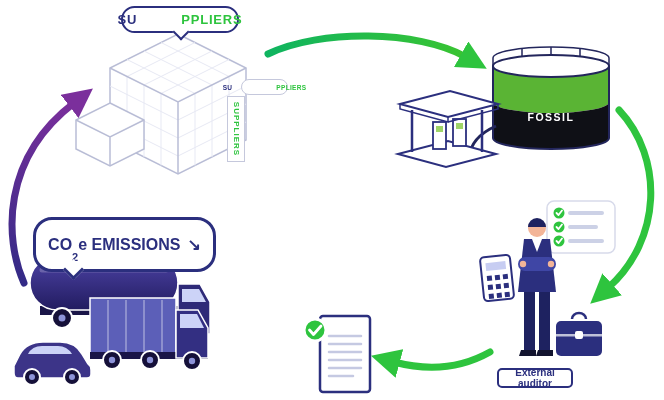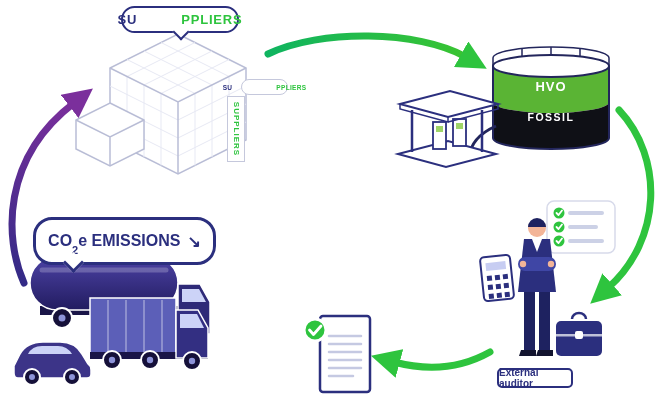--- a/index.html
+++ b/index.html
@@ -1,36 +1,36 @@
 <!DOCTYPE html>
 <html><head>
 <meta charset="utf-8">
 <style>
   html,body{margin:0;padding:0;background:#fff;}
   #stage{position:relative;width:664px;height:400px;background:#ffffff;overflow:hidden;
          font-family:"Liberation Sans",sans-serif;}
   #art{position:absolute;left:0;top:0;}
-  .overlay{position:absolute;box-sizing:border-box;}
+  .overlay{position:absolute;box-sizing:border-box;text-align:center;}
   .badge{background:#fff;border:2px solid #2b2f7e;border-radius:16px;display:flex;
          align-items:center;justify-content:center;font-weight:bold;color:#2b2f7e;}
   .tail{position:absolute;width:10px;height:10px;background:#fff;
         border-right:2px solid #2b2f7e;border-bottom:2px solid #2b2f7e;transform:rotate(45deg);}
   .suppliers-badge{left:121px;top:6px;width:118px;height:27px;font-size:13px;letter-spacing:.8px;}
   .suppliers-badge .tail{left:50%;margin-left:-5px;bottom:-6.5px;}
   .navy{color:#2b2f7e;} .green{color:#2ec43e;margin-left:44px;}
   .banner{left:227px;top:96px;width:18px;height:66px;background:#fff;border:1px solid #c5c8dc;}
   .banner span{position:absolute;left:50%;top:50%;transform:translate(-50%,-50%) rotate(90deg);
         white-space:nowrap;font-size:8px;font-weight:bold;color:#2ec43e;letter-spacing:1px;}
   .sign{left:241px;top:79px;width:47px;height:16px;background:#fff;border:1px solid #c5c8dc;
         border-radius:8px;display:flex;align-items:center;justify-content:center;
         font-size:6.5px;font-weight:bold;letter-spacing:.3px;}
   .tank-label{color:#fff;font-weight:bold;text-align:center;width:116px;left:493px;}
   .hvo{top:79px;font-size:13px;letter-spacing:1px;}
   .fossil{top:111px;font-size:10.5px;letter-spacing:1.5px;}
-  .emissions-badge{left:33px;top:217px;width:183px;height:48px;font-size:16px;
+  .emissions-badge{left:33px;top:217px;width:183px;height:55px;font-size:16px;
         border-width:3px;border-radius:19px;}
   .emissions-badge .tail{left:30px;bottom:-7.5px;width:12px;height:12px;
         border-right-width:3px;border-bottom-width:3px;}
   .emissions-badge sub{font-size:11px;font-weight:bold;align-self:flex-end;margin-bottom:6px;}
   .emissions-badge .arrow-glyph{margin-left:7px;font-size:16px;}
   .auditor-label{left:497px;top:368px;width:76px;height:20px;background:#fff;
         border:2px solid #2b2f7e;border-radius:5px;display:flex;align-items:center;
         justify-content:center;font-size:10px;font-weight:bold;color:#2b2f7e;}
 </style>
 </head>
@@ -219,21 +219,20 @@
 
   <div class="overlay banner">
     <span>SUPPLIERS</span>
   </div>
 
   <div class="overlay sign">
     <span class="navy">SU</span>
       <span class="green">PPLIERS</span>
   </div>
 
-  <div class="overlay tank-label hvo">HVO</div>
   <div class="overlay tank-label fossil">FOSSIL</div>
 
   <div class="overlay badge emissions-badge">
     <span>CO</span>
       <sub>2</sub>
       <span>e EMISSIONS</span>
       <span class="arrow-glyph">↘</span>
     <span class="tail"></span>
   </div>
 

